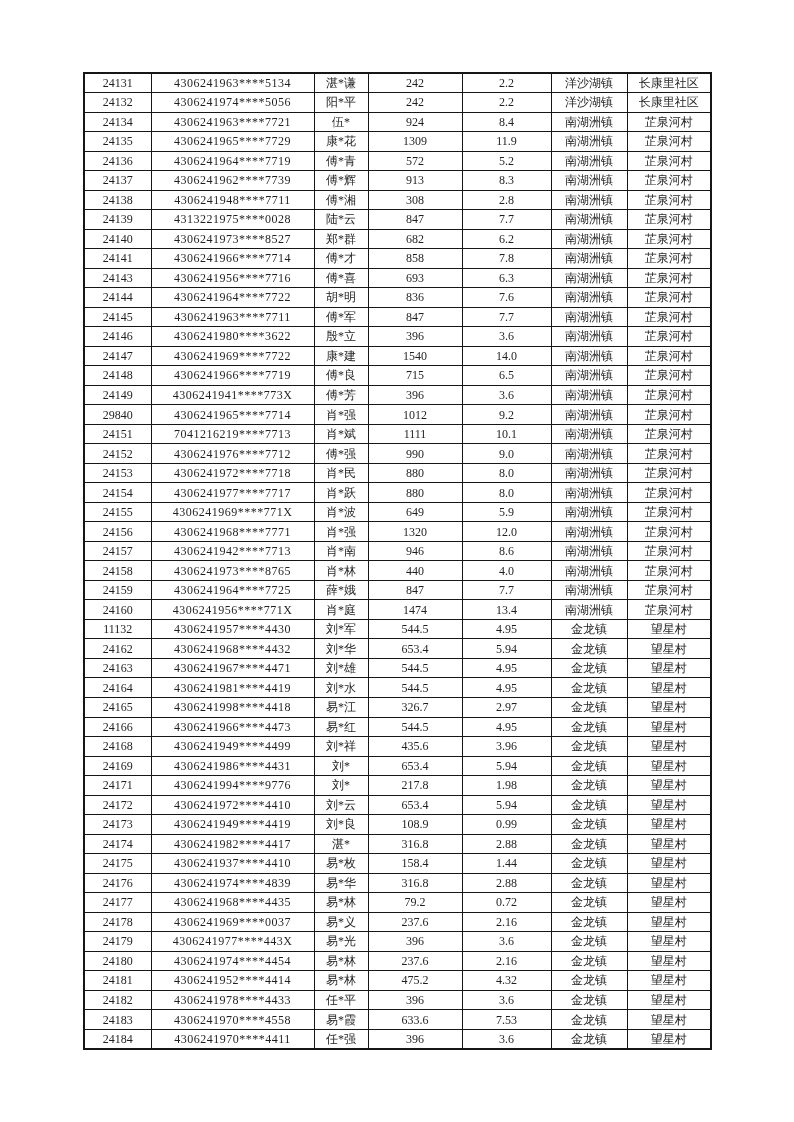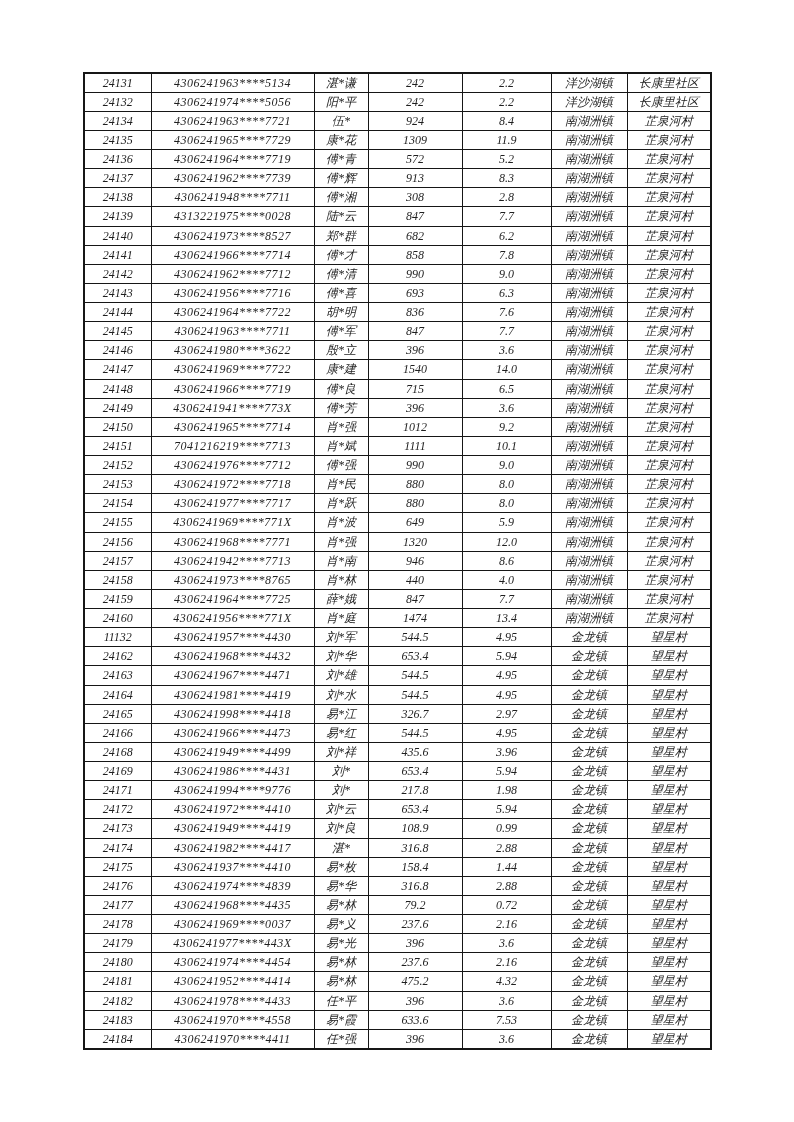--- a/index.html
+++ b/index.html
@@ -27,21 +27,20 @@
     left: 83px;
     top: 72px;
     width: 627px;
     height: 978px;
     border-collapse: collapse;
     table-layout: fixed;
     border: 2px solid #161616;
   }
   table.records tr {
     height: 18.1px;
-    font-style: italic;
   }
   table.records td {
     border: 1.5px solid #161616;
     padding: 0;
     text-align: center;
     vertical-align: middle;
     font-size: 12px;
     line-height: 1;
     color: #1f1f1f;
     white-space: nowrap;
@@ -150,29 +149,20 @@
         <tr>
           <td>24141</td>
           <td class="col-id">4306241966****7714</td>
           <td>傅*才</td>
           <td>858</td>
           <td>7.8</td>
           <td>南湖洲镇</td>
           <td>芷泉河村</td>
         </tr>
         <tr>
-          <td>24142</td>
-          <td class="col-id">4306241962****7712</td>
-          <td>傅*清</td>
-          <td>990</td>
-          <td>9.0</td>
-          <td>南湖洲镇</td>
-          <td>芷泉河村</td>
-        </tr>
-        <tr>
           <td>24143</td>
           <td class="col-id">4306241956****7716</td>
           <td>傅*喜</td>
           <td>693</td>
           <td>6.3</td>
           <td>南湖洲镇</td>
           <td>芷泉河村</td>
         </tr>
         <tr>
           <td>24144</td>
@@ -222,21 +212,21 @@
         <tr>
           <td>24149</td>
           <td class="col-id">4306241941****773X</td>
           <td>傅*芳</td>
           <td>396</td>
           <td>3.6</td>
           <td>南湖洲镇</td>
           <td>芷泉河村</td>
         </tr>
         <tr>
-          <td>24150</td>
+          <td>29840</td>
           <td class="col-id">4306241965****7714</td>
           <td>肖*强</td>
           <td>1012</td>
           <td>9.2</td>
           <td>南湖洲镇</td>
           <td>芷泉河村</td>
         </tr>
         <tr>
           <td>24151</td>
           <td class="col-id">7041216219****7713</td>

